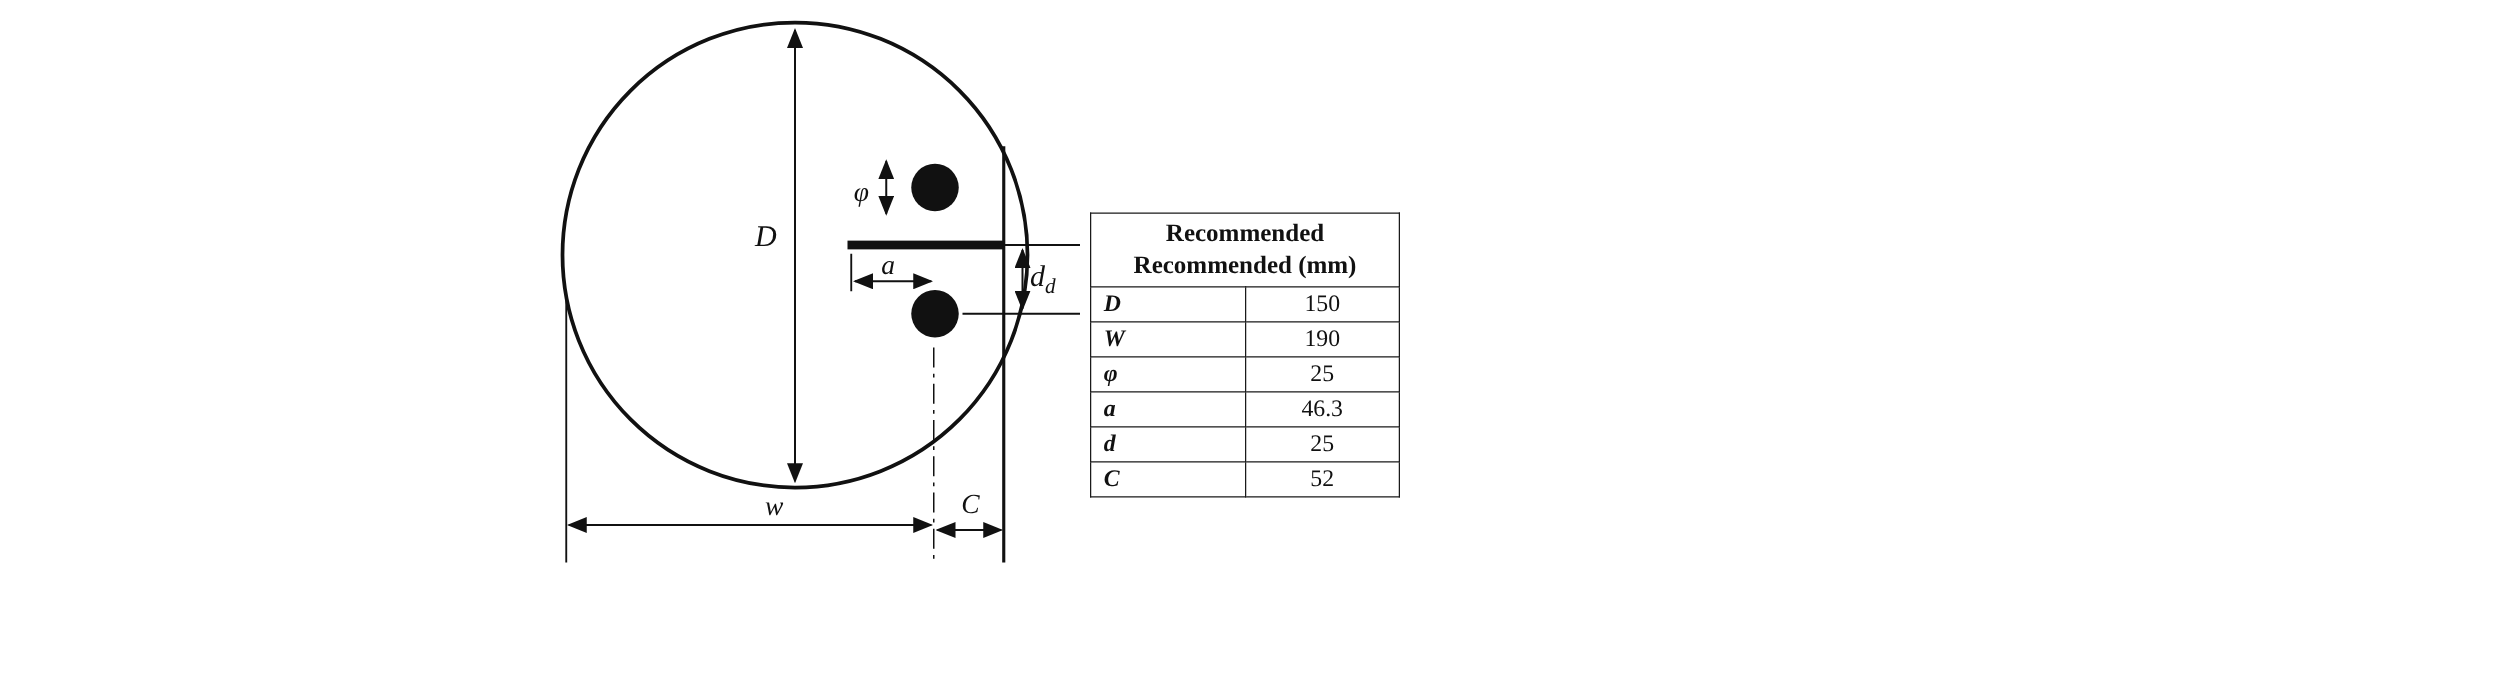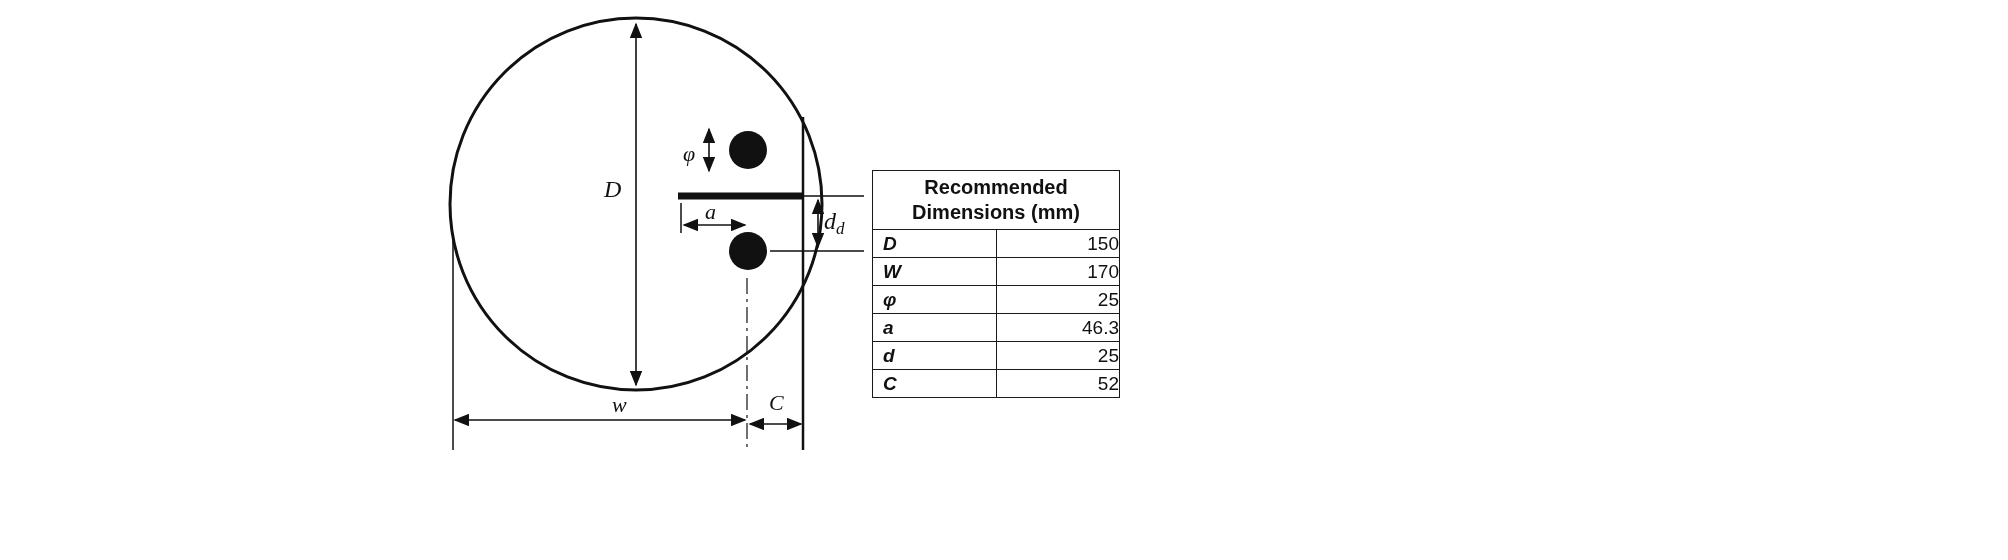--- a/index.html
+++ b/index.html
@@ -22,21 +22,21 @@
   }
 
   table.dims {
     position: absolute;
     left: 872px;
     top: 170px;
     width: 248px;
     border-collapse: collapse;
     table-layout: fixed;
     background: #ffffff;
-    font-family: Liberation Sans, sans-serif;
+    font-family: Liberation Serif, serif;
     color: #111111;
   }
   table.dims th, table.dims td {
     border: 1.7px solid #1a1a1a;
   }
   table.dims th {
     height: 54px;
     font-size: 20px;
     font-weight: bold;
     text-align: center;
@@ -49,21 +49,21 @@
     padding: 0;
   }
   table.dims td.sym {
     width: 52px;
     font-weight: bold;
     font-style: italic;
     text-align: left;
     padding-left: 10px;
   }
   table.dims td.val {
-    text-align: right;
+    text-align: center;
   }
 </style>
 </head>
 <body>
 
 <div class="page">
 
   <svg class="diagram" width="2008" height="560" viewBox="0 0 2008 560">
     <defs>
       <marker id="ah" viewBox="0 0 10 8" refX="9" refY="4" markerWidth="10" markerHeight="8" orient="auto-start-reverse">
@@ -98,32 +98,32 @@
     <text class="lbl" x="824" y="229" font-size="24"><tspan>d</tspan><tspan dy="5" font-size="17">d</tspan></text>
     <text class="lbl" x="612" y="412" font-size="22">w</text>
     <text class="lbl" x="769" y="410" font-size="22">C</text>
   </svg>
 
   <table class="dims">
     <thead>
       <tr>
         <th colspan="2">
           <div>Recommended</div>
-          <div>Dimensions (mm)</div>
+          <div>Recommended (mm)</div>
         </th>
       </tr>
     </thead>
     <tbody>
       <tr>
         <td class="sym">D</td>
         <td class="val">150</td>
       </tr>
       <tr>
         <td class="sym">W</td>
-        <td class="val">170</td>
+        <td class="val">190</td>
       </tr>
       <tr>
         <td class="sym">φ</td>
         <td class="val">25</td>
       </tr>
       <tr>
         <td class="sym">a</td>
         <td class="val">46.3</td>
       </tr>
       <tr>

